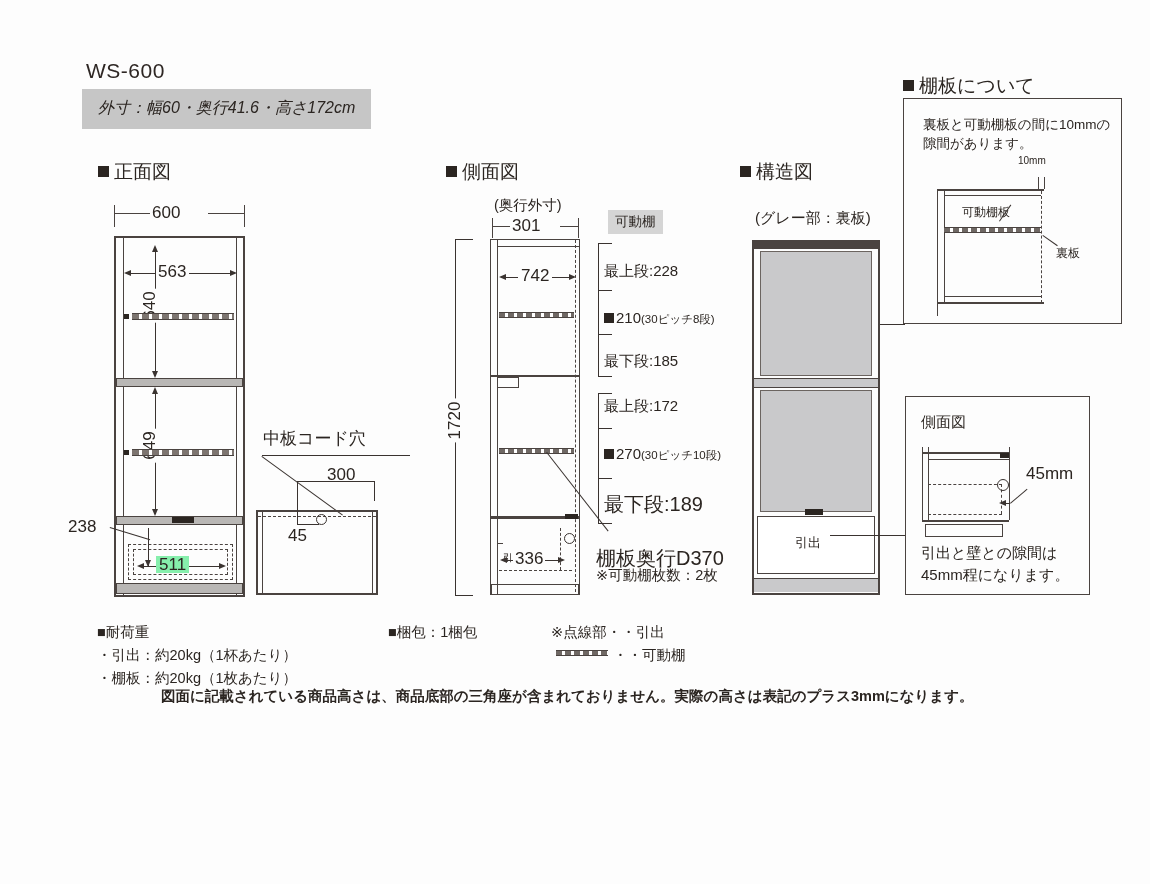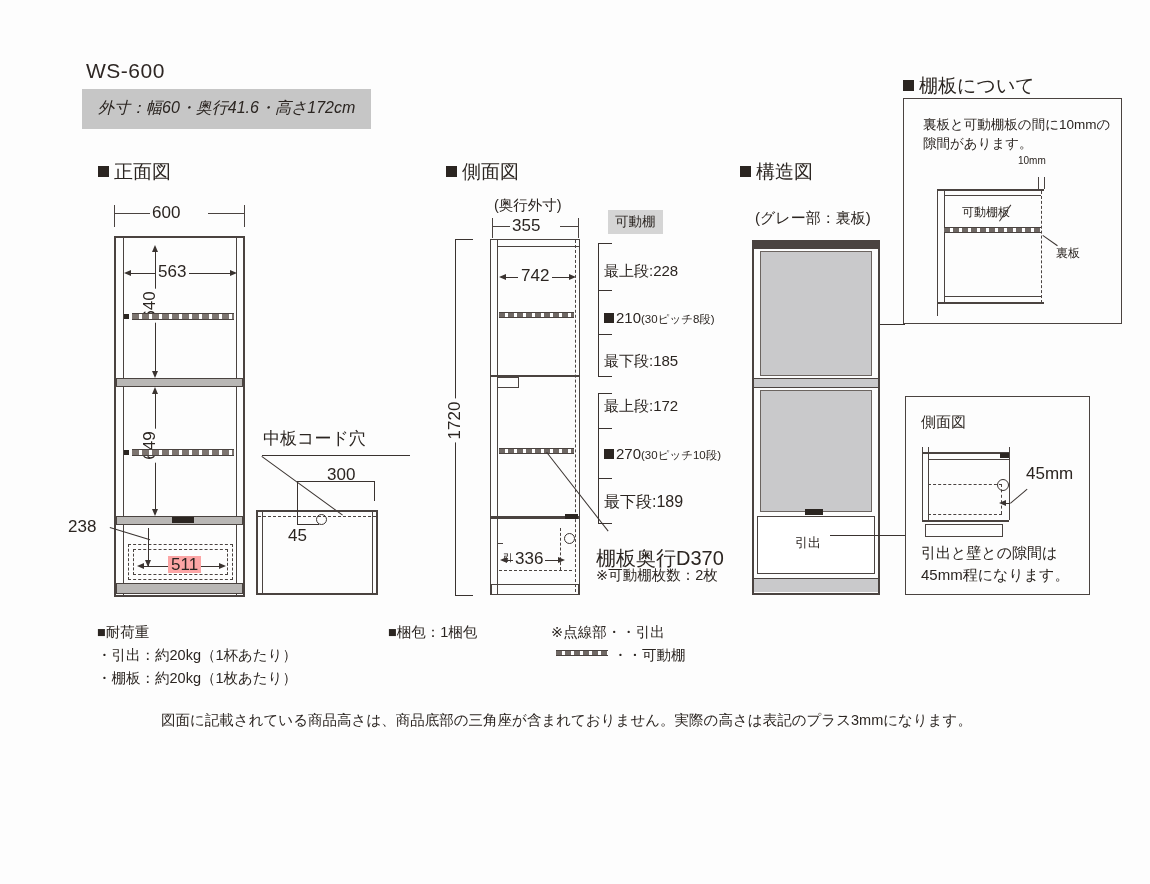--- a/index.html
+++ b/index.html
@@ -128,21 +128,21 @@
 
     <div class="shelf" style="left:132px;top:449px;width:102px;"></div>
     <div class="panel-d" style="left:124px;top:450px;width:5px;height:5px;"></div>
 
     <div class="dashbox" style="left:128px;top:544px;width:105px;height:36px;"></div>
     <div class="dashbox" style="left:133px;top:549px;width:95px;height:26px;"></div>
 
     <div class="arrowline" style="left:140px;top:566px;width:82px;"></div>
     <div class="ah ah-l" style="left:137px;top:562.5px;"></div>
     <div class="ah ah-r" style="left:219px;top:562.5px;"></div>
-    <div class="t num" style="left:156px;top:556px;background:#fca5a5;padding:0 3px;margin-left:12px;">511</div>
+    <div class="t num" style="left:156px;top:556px;background:#86efac;padding:0 3px;">511</div>
 
     <div class="t num" style="left:68px;top:518px;">238</div>
     <div class="leader" style="left:110px;top:527px;width:42px;transform:rotate(17deg);"></div>
     <div class="vl" style="left:148px;top:528px;height:38px;border-left-color:#3a3330;"></div>
     <div class="av av-d" style="left:144.5px;top:560px;"></div>
 
     <div class="t jp" style="left:263px;top:430px;font-size:17px;">中板コード穴</div>
     <div class="hl" style="left:262px;top:455px;width:148px;border-top-color:#3a3330;"></div>
     <div class="leader" style="left:262px;top:456px;width:100px;transform:rotate(36deg);"></div>
 
@@ -163,21 +163,21 @@
   </div>
 
   <div>
 
     <div class="t jp" style="left:494px;top:198px;">(奥行外寸)</div>
 
     <div class="vl" style="left:492px;top:218px;height:20px;"></div>
     <div class="vl" style="left:578px;top:218px;height:20px;"></div>
     <div class="hl" style="left:492px;top:226px;width:18px;"></div>
     <div class="hl" style="left:560px;top:226px;width:18px;"></div>
-    <div class="t num" style="left:512px;top:217px;">355</div>
+    <div class="t num" style="left:512px;top:217px;">301</div>
 
     <div class="abs badge" style="left:608px;top:210px;">可動棚</div>
 
     <div class="box2" style="left:490px;top:239px;width:90px;height:356px;border-width:1px;"></div>
     <div class="vl" style="left:497px;top:240px;height:354px;"></div>
     <div class="hl" style="left:498px;top:246px;width:81px;"></div>
     <div class="dash-v" style="left:575px;top:240px;height:352px;"></div>
 
     <div class="arrowline" style="left:502px;top:277px;width:70px;"></div>
     <div class="ah ah-l" style="left:499px;top:273.5px;"></div>
@@ -223,21 +223,21 @@
     <div class="t jp" style="left:604px;top:353px;font-size:15px;">最下段:185</div>
 
     <div class="vl" style="left:598px;top:393px;height:130px;border-left-color:#3a3330;"></div>
     <div class="hl" style="left:598px;top:393px;width:14px;border-top-color:#3a3330;"></div>
     <div class="hl" style="left:598px;top:428px;width:14px;border-top-color:#3a3330;"></div>
     <div class="hl" style="left:598px;top:478px;width:14px;border-top-color:#3a3330;"></div>
     <div class="hl" style="left:598px;top:523px;width:14px;border-top-color:#3a3330;"></div>
 
     <div class="t jp" style="left:604px;top:398px;font-size:15px;">最上段:172</div>
     <div class="t jp" style="left:604px;top:446px;font-size:15px;"><span class="sq" style="width:10px;height:10px;background:#2b2521;display:inline-block;margin-right:2px;"></span><span>270</span><span style="font-size:11.5px;">(30ピッチ10段)</span></div>
-    <div class="t jp" style="left:604px;top:494px;font-size:16px;">最下段:189</div>
+    <div class="t jp" style="left:604px;top:494px;font-size:20px;">最下段:189</div>
 
     <div class="leader" style="left:547px;top:452px;width:100px;transform:rotate(52deg);"></div>
     <div class="t jp" style="left:596px;top:548px;font-size:20px;">棚板奥行D370</div>
     <div class="t jp" style="left:596px;top:568px;font-size:14.5px;">※可動棚枚数：2枚</div>
   </div>
 
   <div>
     <div class="t jp" style="left:755px;top:210px;font-size:15px;">(グレー部：裏板)</div>
 
     <div class="box2" style="left:752px;top:240px;width:128px;height:355px;border-width:2px;"></div>
@@ -319,15 +319,15 @@
     <div class="t footer-note" style="left:97px;top:648px;">・引出：約20kg（1杯あたり）</div>
     <div class="t footer-note" style="left:97px;top:671px;">・棚板：約20kg（1枚あたり）</div>
 
     <div class="t footer-note" style="left:388px;top:625px;">■梱包：1梱包</div>
 
     <div class="t footer-note" style="left:551px;top:625px;">※点線部・・引出</div>
     <div class="shelf-s" style="left:556px;top:650px;width:52px;"></div>
     <div class="t footer-note" style="left:613px;top:648px;">・・可動棚</div>
   </div>
 
-  <div class="t footer-note" style="left:161px;top:713px;font-size:14.5px;">図面に記載されている商品高さは、商品底部の三角座が含まれておりません。実際の高さは表記のプラス3mmになります。</div>
+  <div class="t footer-note" style="left:161px;top:689px;font-size:14.5px;font-weight:bold;">図面に記載されている商品高さは、商品底部の三角座が含まれておりません。実際の高さは表記のプラス3mmになります。</div>
 
 </div>
 
 </body></html>

